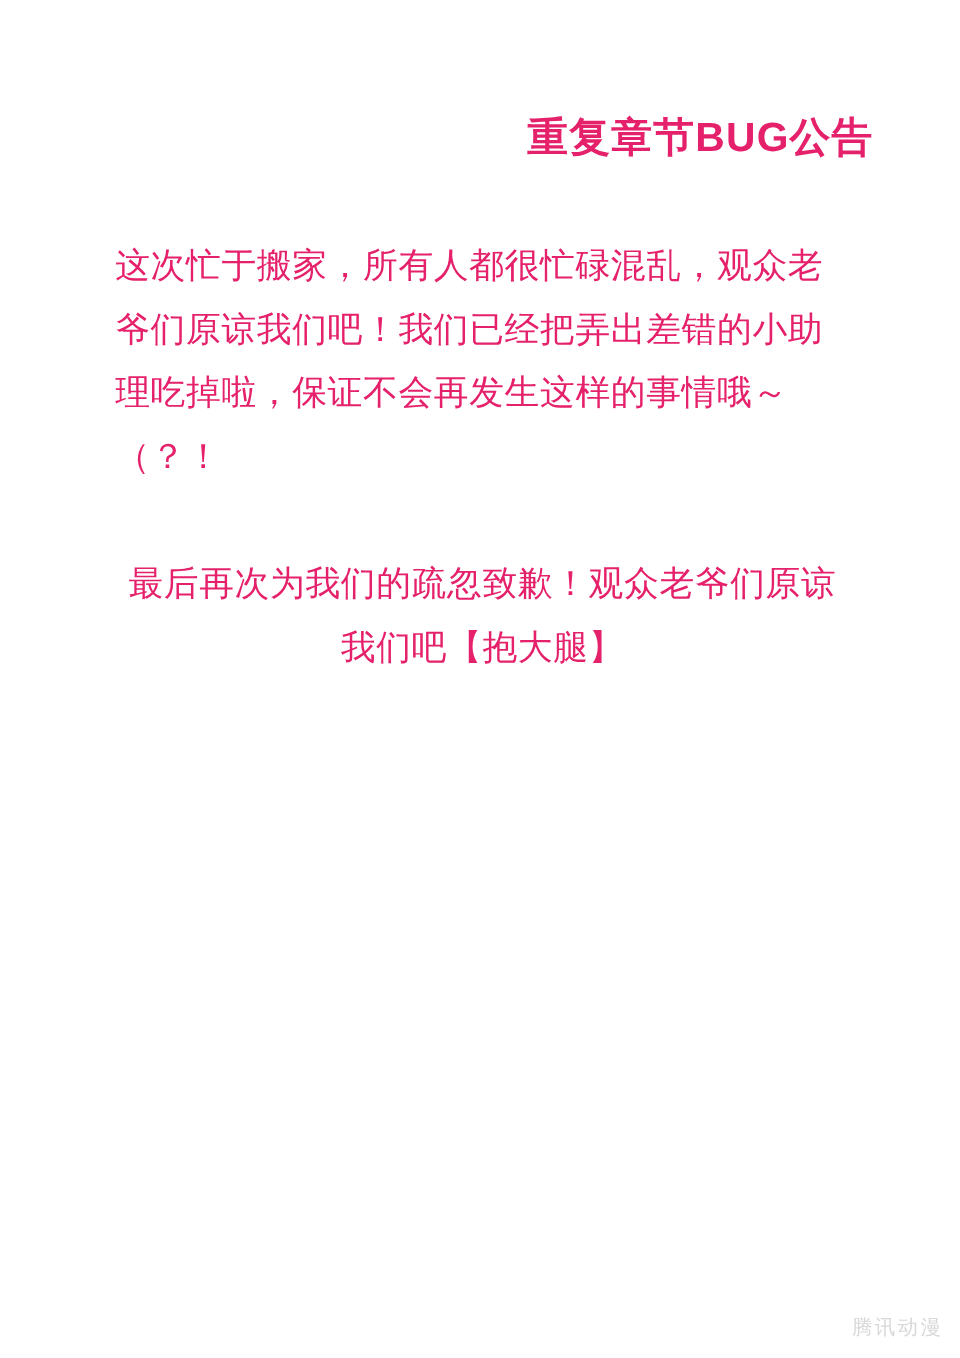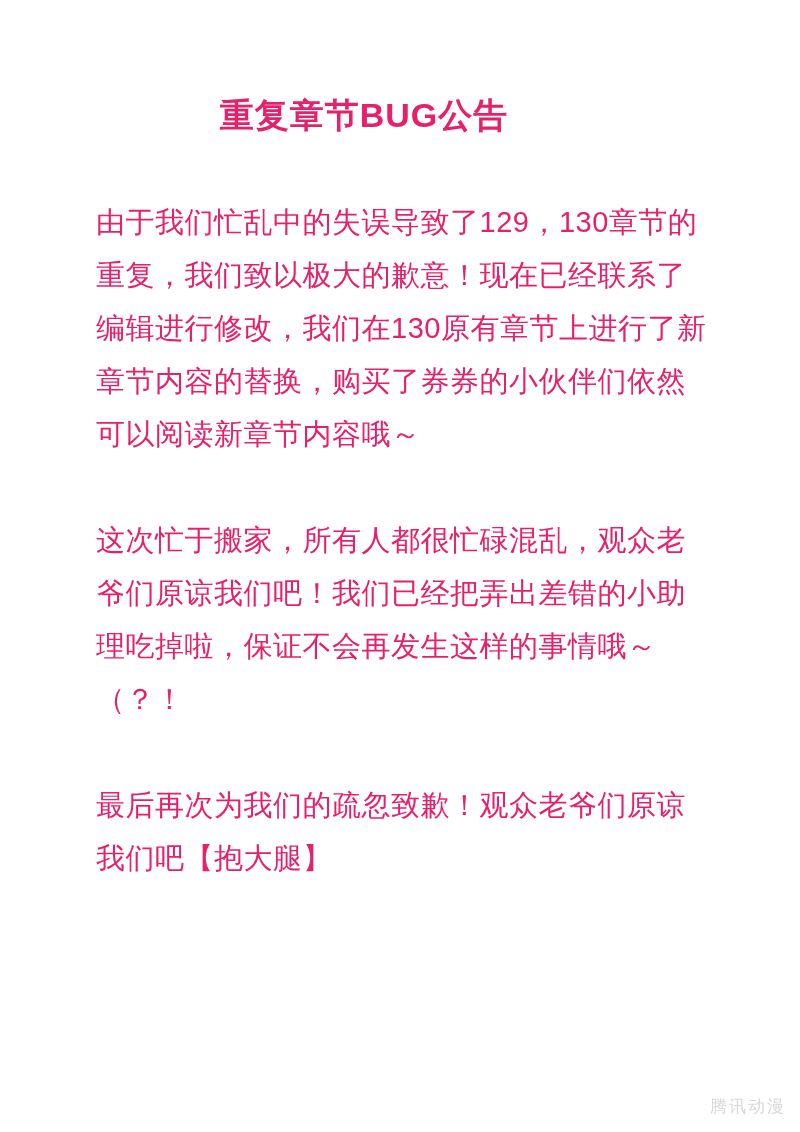--- a/index.html
+++ b/index.html
@@ -18,21 +18,21 @@
     position: relative;
     width: 800px;
     height: 1132px;
     box-sizing: border-box;
   }
   .announcement-title {
     position: absolute;
     top: 95px;
     left: 0;
     width: 728px;
-    text-align: center;
+    text-align: right;
     font-size: 34px;
     font-weight: bold;
     color: #e6216b;
     letter-spacing: 1px;
     line-height: 1.2;
   }
   .body-text {
     position: absolute;
     top: 196px;
     left: 96px;
@@ -40,40 +40,40 @@
     font-size: 29px;
     line-height: 53px;
     color: #e6216b;
     letter-spacing: 0.5px;
   }
   .para {
     margin: 0 0 53px 0;
   }
   .para:last-child {
     margin-bottom: 0;
+    text-align: center;
   }
   .watermark {
     position: absolute;
     right: 14px;
     bottom: 14px;
     font-size: 17px;
     color: #d8d8d8;
     letter-spacing: 2px;
     font-weight: normal;
     user-select: none;
   }
 </style>
 </head>
 <body>
 
 <div class="page">
 
   <div class="announcement-title">重复章节BUG公告</div>
 
   <div class="body-text">
-    <p class="para">由于我们忙乱中的失误导致了129，130章节的重复，我们致以极大的歉意！现在已经联系了编辑进行修改，我们在130原有章节上进行了新章节内容的替换，购买了券券的小伙伴们依然可以阅读新章节内容哦～</p>
     <p class="para">这次忙于搬家，所有人都很忙碌混乱，观众老爷们原谅我们吧！我们已经把弄出差错的小助理吃掉啦，保证不会再发生这样的事情哦～（？！</p>
     <p class="para">最后再次为我们的疏忽致歉！观众老爷们原谅我们吧【抱大腿】</p>
   </div>
 
   <div class="watermark">腾讯动漫</div>
 
 </div>
 
 </body></html>

